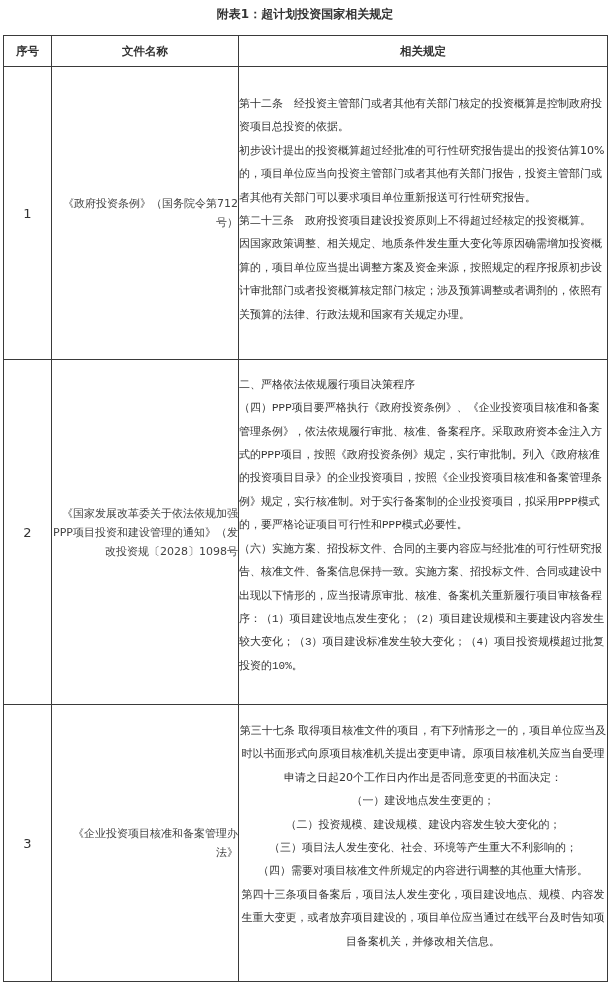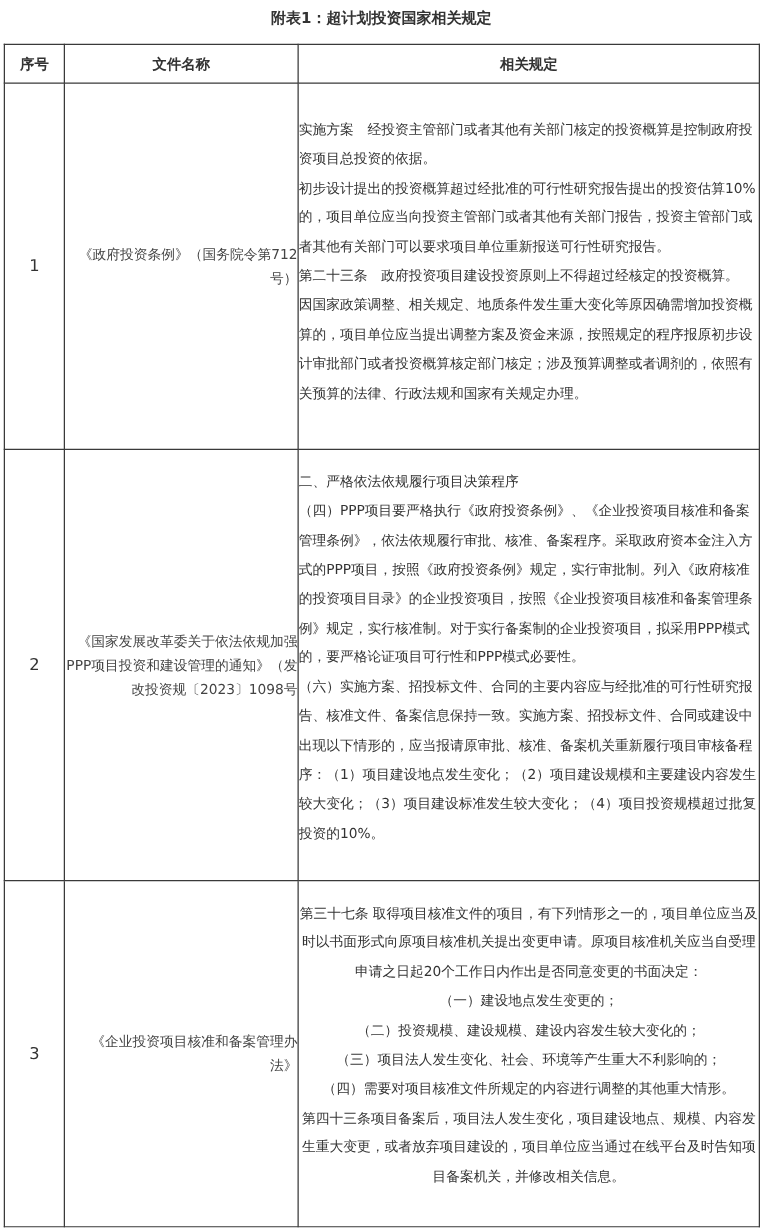--- a/index.html
+++ b/index.html
@@ -15,21 +15,21 @@
   .c-name { width:187px; }
   .c-rule { width:369px; }
   td.no { text-align:center; font-size:13px; color:#333; }
   td.name { text-align:right; font-size:11px; line-height:19px; color:#444; padding:0 6px; }
   td.rule { font-size:11px; line-height:23.4px; color:#333; padding:0 6px 0 8px; }
   td.rule p { margin:0; }
   .row1 td { height:292px; }
   .row2 td { height:344px; }
   .row3 td { height:276px; }
   .row1 .rule-wrap { padding-top:6px; padding-bottom:14px; }
-  .row2 .rule-wrap { padding-top:4px; padding-bottom:16px; }
+  .row2 .rule-wrap { padding-top:4px; padding-bottom:16px;font-family:Liberation Mono, monospace; }
   .row3 .rule-wrap { padding-top:4px; padding-bottom:18px;text-align:center; }
 </style>
 </head>
 <body>
 
 <div class="title">附表1：超计划投资国家相关规定</div>
 
 <table class="reg">
   <colgroup>
     <col class="c-no">
@@ -42,30 +42,30 @@
       <th>文件名称</th>
       <th>相关规定</th>
     </tr>
   </thead>
   <tbody>
     <tr class="row1">
       <td class="no">1</td>
       <td class="name">《政府投资条例》（国务院令第712号）</td>
       <td class="rule">
         <div class="rule-wrap">
-          <p>实施方案　经投资主管部门或者其他有关部门核定的投资概算是控制政府投资项目总投资的依据。</p>
+          <p>第十二条　经投资主管部门或者其他有关部门核定的投资概算是控制政府投资项目总投资的依据。</p>
           <p>初步设计提出的投资概算超过经批准的可行性研究报告提出的投资估算10%的，项目单位应当向投资主管部门或者其他有关部门报告，投资主管部门或者其他有关部门可以要求项目单位重新报送可行性研究报告。</p>
           <p>第二十三条　政府投资项目建设投资原则上不得超过经核定的投资概算。</p>
           <p>因国家政策调整、相关规定、地质条件发生重大变化等原因确需增加投资概算的，项目单位应当提出调整方案及资金来源，按照规定的程序报原初步设计审批部门或者投资概算核定部门核定；涉及预算调整或者调剂的，依照有关预算的法律、行政法规和国家有关规定办理。</p>
         </div>
       </td>
     </tr>
     <tr class="row2">
       <td class="no">2</td>
-      <td class="name">《国家发展改革委关于依法依规加强PPP项目投资和建设管理的通知》（发改投资规〔2023〕1098号</td>
+      <td class="name">《国家发展改革委关于依法依规加强PPP项目投资和建设管理的通知》（发改投资规〔2028〕1098号</td>
       <td class="rule">
         <div class="rule-wrap">
           <p>二、严格依法依规履行项目决策程序</p>
           <p>（四）PPP项目要严格执行《政府投资条例》、《企业投资项目核准和备案管理条例》，依法依规履行审批、核准、备案程序。采取政府资本金注入方式的PPP项目，按照《政府投资条例》规定，实行审批制。列入《政府核准的投资项目目录》的企业投资项目，按照《企业投资项目核准和备案管理条例》规定，实行核准制。对于实行备案制的企业投资项目，拟采用PPP模式的，要严格论证项目可行性和PPP模式必要性。</p>
           <p>（六）实施方案、招投标文件、合同的主要内容应与经批准的可行性研究报告、核准文件、备案信息保持一致。实施方案、招投标文件、合同或建设中出现以下情形的，应当报请原审批、核准、备案机关重新履行项目审核备程序：（1）项目建设地点发生变化；（2）项目建设规模和主要建设内容发生较大变化；（3）项目建设标准发生较大变化；（4）项目投资规模超过批复投资的10%。</p>
         </div>
       </td>
     </tr>
     <tr class="row3">
       <td class="no">3</td>

